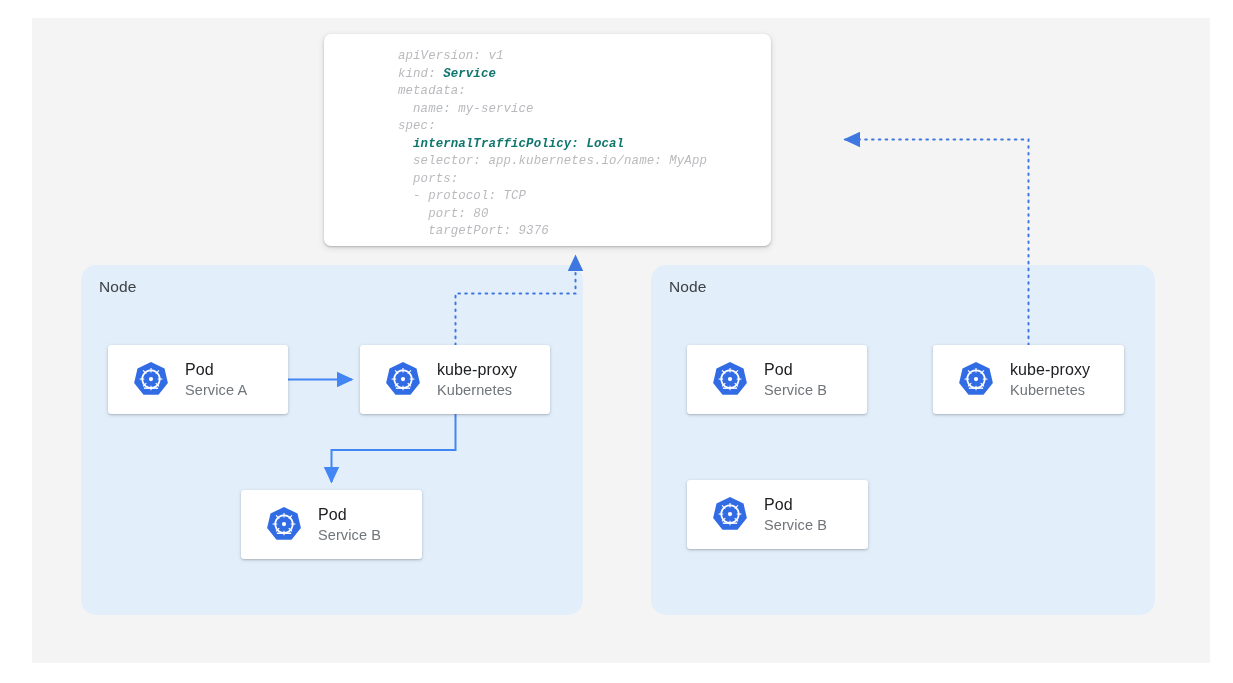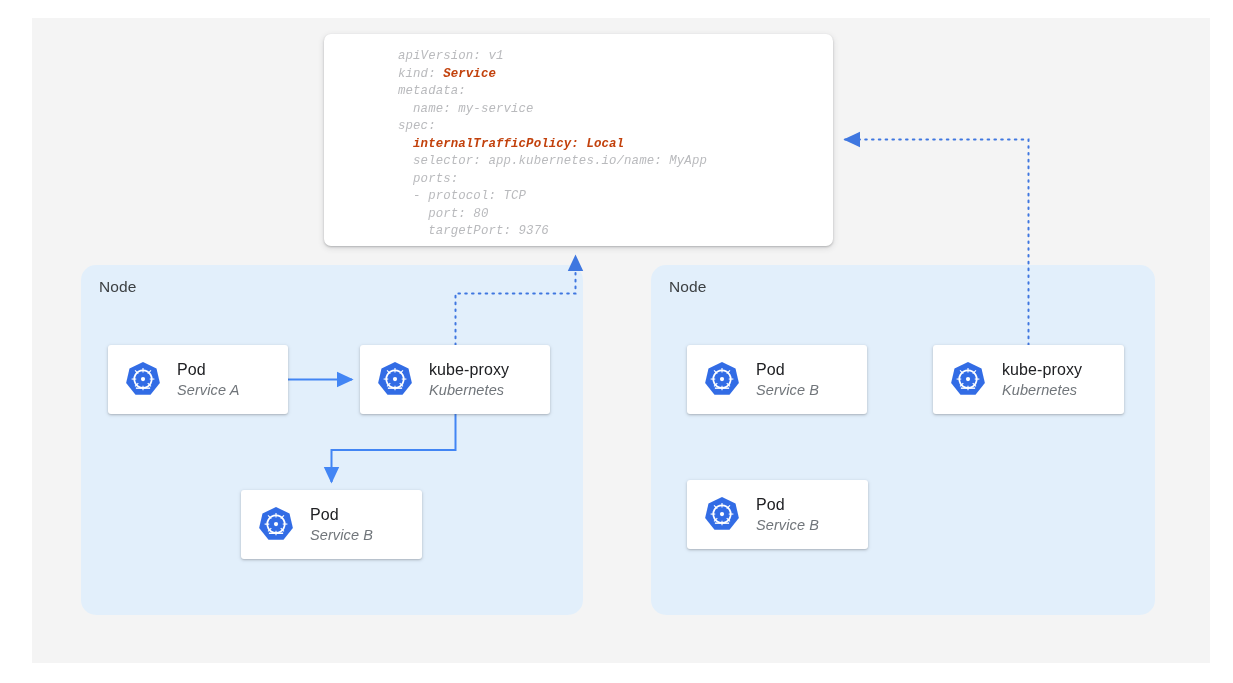--- a/index.html
+++ b/index.html
@@ -39,42 +39,42 @@
     width: 1233px;
     height: 683px;
     pointer-events: none;
   }
 
   
   .yaml-card {
     position: absolute;
     left: 324px;
     top: 34px;
-    width: 509px;
+    width: 447px;
     height: 212px;
     background: #ffffff;
     border-radius: 7px;
     box-shadow: 0 1px 2px rgba(60,64,67,.28), 0 2px 6px rgba(60,64,67,.16);
     box-sizing: border-box;
     overflow: hidden;
   }
   .yaml-body {
     position: absolute;
     left: 74px;
     top: 14px;
     font-family: "Liberation Mono", "DejaVu Sans Mono", monospace;
     font-style: italic;
     font-size: 12.4px;
     line-height: 17.55px;
     color: #b9babd;
     white-space: pre;
     letter-spacing: .1px;
   }
   .yaml-line { display: block; height: 17.55px; }
-  .yaml-line .bold { font-weight: bold; color: #c2410c; }
+  .yaml-line .bold { font-weight: bold; color: #0f766e; }
 
   
   .node-panel {
     position: absolute;
     background: #e2effb;
     border-radius: 15px;
     box-sizing: border-box;
   }
   #node-left  { left: 81px;  top: 265px; width: 502px; height: 350px; }
   #node-right { left: 651px; top: 265px; width: 504px; height: 350px; }
@@ -90,20 +90,21 @@
 
   
   .entity-card {
     position: absolute;
     background: #ffffff;
     border-radius: 3px;
     box-shadow: 0 1px 2px rgba(60,64,67,.25), 0 1px 4px rgba(60,64,67,.13);
     box-sizing: border-box;
     display: flex;
     align-items: center;
+    padding-left: 8px;
   }
   .entity-icon {
     flex: 0 0 auto;
     width: 40px;
     height: 40px;
     margin-left: 15px;
     margin-right: 14px;
   }
   .entity-icon svg { display: block; width: 40px; height: 40px; }
   .entity-text { display: flex; flex-direction: column; justify-content: center; }
@@ -111,21 +112,20 @@
     font-size: 16px;
     color: #202124;
     line-height: 20px;
     letter-spacing: .1px;
   }
   .entity-sub {
     font-size: 14.5px;
     color: #70757a;
     line-height: 20px;
     letter-spacing: .1px;
-    font-style: italic;
   }
 
   
   #card-pod-a        { left: 108px; top: 345px; width: 180px; height: 69px; }
   #card-kproxy-left  { left: 360px; top: 345px; width: 190px; height: 69px; }
   #card-pod-b-left   { left: 241px; top: 490px; width: 181px; height: 69px; }
   #card-pod-b-right  { left: 687px; top: 345px; width: 180px; height: 69px; }
   #card-kproxy-right { left: 933px; top: 345px; width: 191px; height: 69px; }
   #card-pod-b-right2 { left: 687px; top: 480px; width: 181px; height: 69px; }
 </style>

